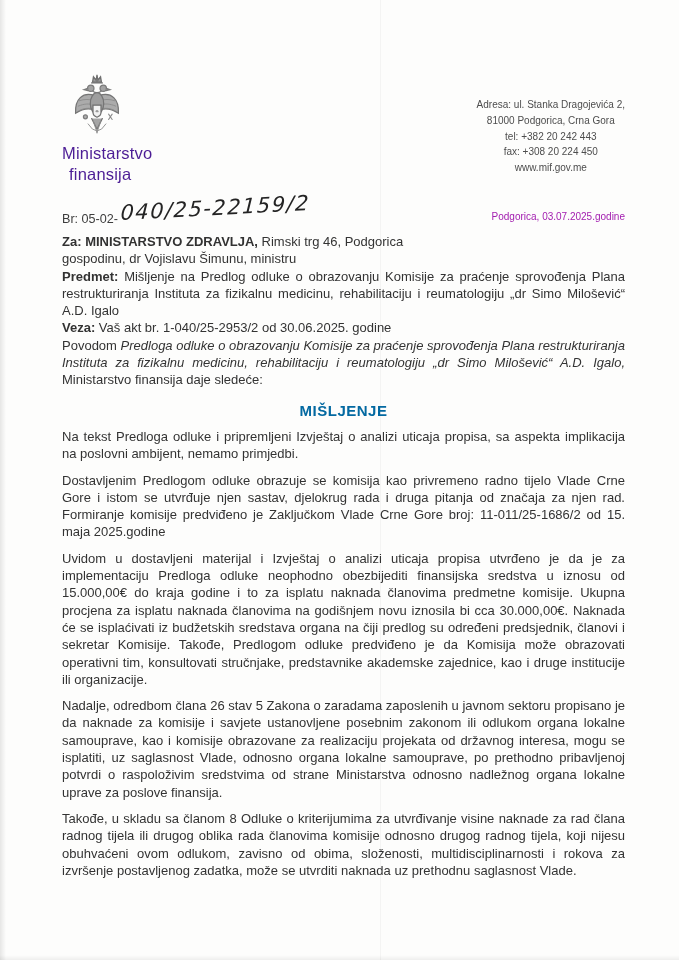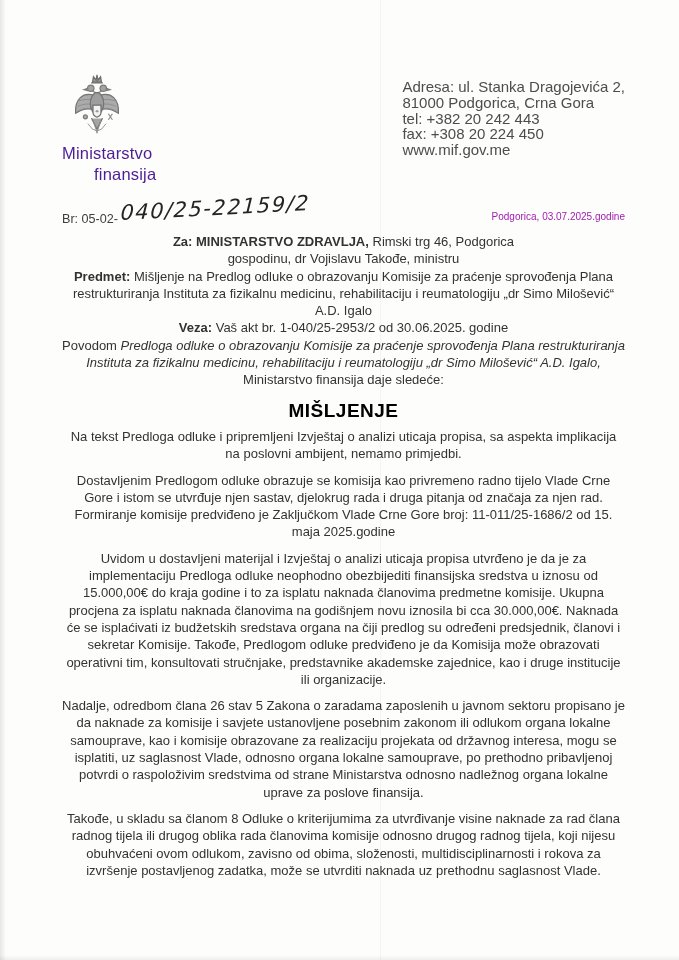--- a/index.html
+++ b/index.html
@@ -46,25 +46,25 @@
   }
   .logo-block { width: 180px; }
   .coat { display: block; margin-left: 8px; }
   .org-name {
     margin-top: 3px;
     font-size: 16.5px;
     line-height: 21px;
     color: #4c1d95;
     letter-spacing: 0.2px;
   }
-  .org-name .l2 { padding-left: 7px; margin-left: 25px; }
+  .org-name .l2 { padding-left: 7px; }
   .address-block {
-    text-align: left;
-    margin-top: 5px;
-    font-size: 15px;
+    text-align: center;
+    margin-top: 23px;
+    font-size: 10px;
     line-height: 15.8px;
     color: #4d4d4d;
   }
   
   .ref-row {
     display: flex;
     justify-content: space-between;
     align-items: center;
     margin-top: 14px;
     height: 34px;
@@ -79,37 +79,37 @@
     letter-spacing: 1.5px;
     transform: rotate(-3deg) skewX(-6deg);
     transform-origin: left bottom;
     position: relative;
     top: -3px;
     margin-left: 2px;
   }
   .place-date { font-size: 10px; color: #a21caf; }
   
   .letter { font-size: 13px; line-height: 17.3px; color: #333; }
-  .letter p { margin: 0; text-align: center; }
+  .letter p { margin: 0; }
   .b { font-weight: bold; color: #323232; }
   .jt { text-align: justify; }
   .to-line    { margin-top: 24px; }
   .attn-line  { margin-top: 6px; }
   .subject    { margin-top: 7px; }
   .veza       { margin-top: 10px; }
   .salutation { margin-top: 23px; }
   .intro      { margin-top: 8px; }
   .intro em   { font-style: italic; }
   .heading {
     margin: 13px 0 4px 0;
     text-align: center;
-    font-size: 19px;
+    font-size: 15px;
     font-weight: bold;
     letter-spacing: 0.5px;
-    color: #000000;
+    color: #0369a1;
   }
   .para { margin-top: 9px !important; }
 </style>
 </head>
 <body>
 
 <div class="page">
   <div class="scan-line"></div>
 
   <div class="content">
@@ -163,21 +163,21 @@
       <div class="ref-left">
         <span>Br: 05-02-</span><span class="handwritten">040/25-22159/2</span>
       </div>
       <div class="place-date">Podgorica, 03.07.2025.godine</div>
     </div>
 
     <div class="letter">
 
       <p class="to-line"><span class="b">Za: </span><span class="b">MINISTARSTVO ZDRAVLJA,</span><span> Rimski trg 46, Podgorica</span></p>
 
-      <p class="attn-line">gospodinu, dr Vojislavu Takođe, ministru</p>
+      <p class="attn-line">gospodinu, dr Vojislavu Šimunu, ministru</p>
 
       <p class="subject jt"><span class="b">Predmet: </span><span>Mišljenje na Predlog odluke o obrazovanju Komisije za praćenje sprovođenja Plana restrukturiranja Instituta za fizikalnu medicinu, rehabilitaciju i reumatologiju „dr Simo Milošević“ A.D. Igalo</span></p>
 
       <p class="veza"><span class="b">Veza: </span><span>Vaš akt br. 1-040/25-2953/2 od 30.06.2025. godine</span></p>
 
 
       <p class="intro jt"><span>Povodom </span><em>Predloga odluke o obrazovanju Komisije za praćenje sprovođenja Plana restrukturiranja Instituta za fizikalnu medicinu, rehabilitaciju i reumatologiju „dr Simo Milošević“ A.D. Igalo,</em><span> Ministarstvo finansija daje sledeće:</span></p>
 
       <div class="heading">MIŠLJENJE</div>
 

